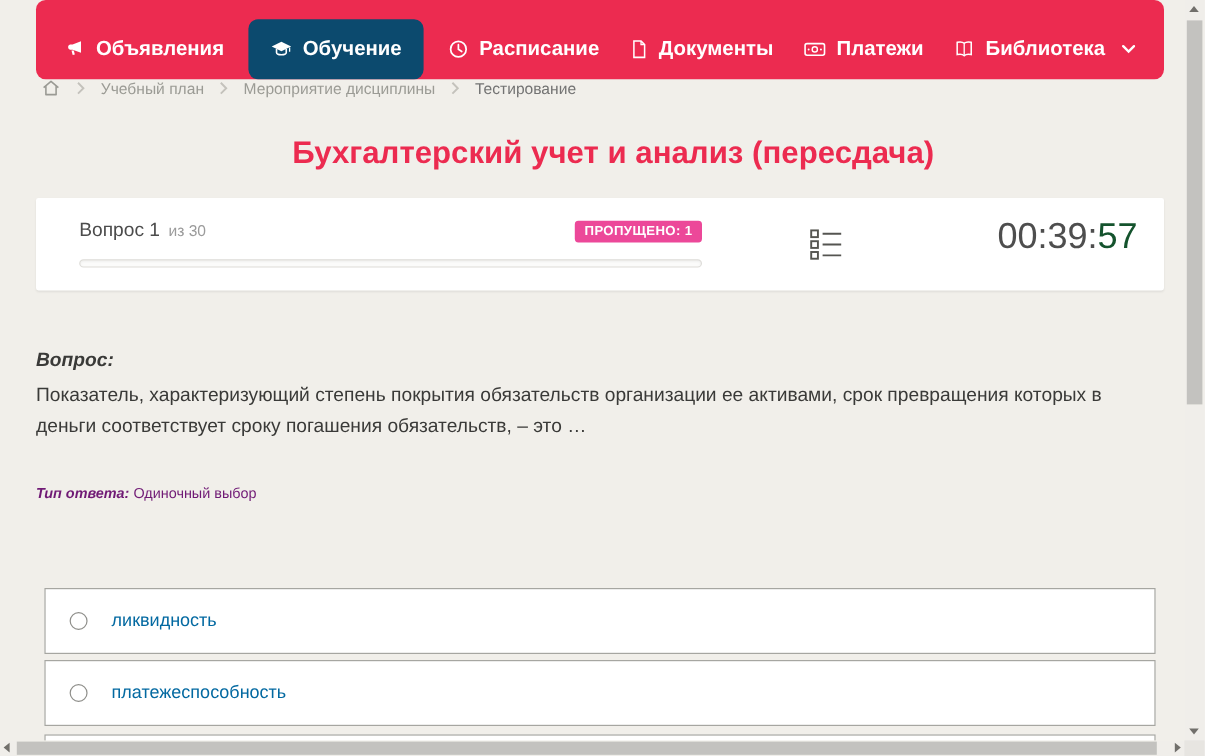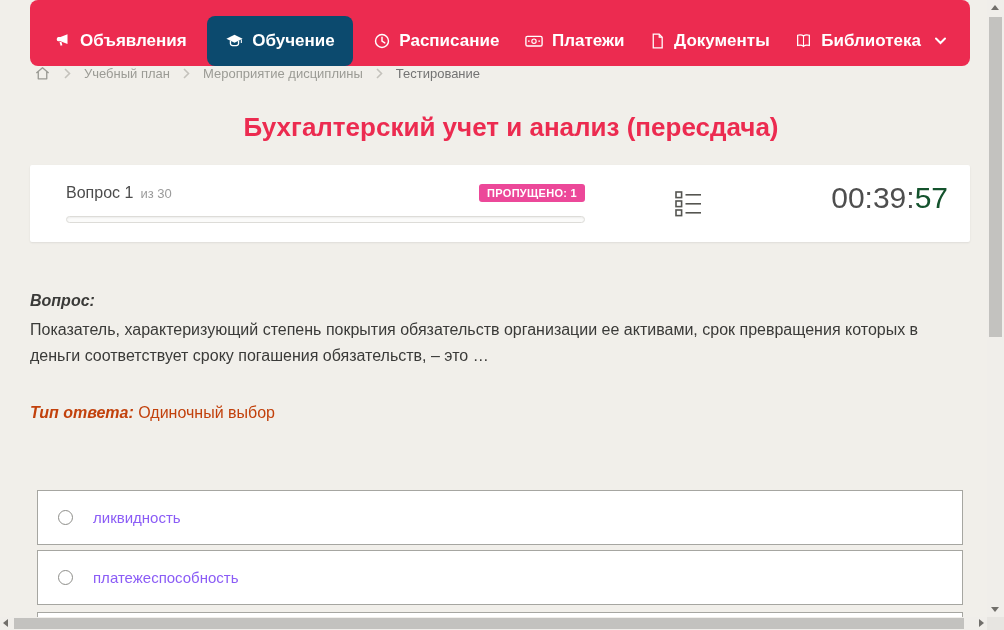--- a/index.html
+++ b/index.html
@@ -70,37 +70,37 @@
 
   
   .question-label {
     position:absolute; left:30px; top:292px;
     font-size:16px; font-weight:bold; font-style:italic; color:#3a3a38;
   }
   .question-text {
     position:absolute; left:30px; top:317px; width:912px;
     font-size:16px; line-height:26px; color:#3a3a38;
   }
-  .answer-type { position:absolute; left:30px; top:404px; font-size:16px; color:#c2410c; }
+  .answer-type { position:absolute; left:30px; top:404px; font-size:12px; color:#701a75; }
   .answer-type .type-label { font-weight:bold; font-style:italic; }
 
   
   .option {
     position:absolute; left:37px; width:926px; height:55px;
     background:#fff; border:1px solid #a6a6a1;
     display:flex; align-items:center; cursor:pointer;
   }
   .option-1 { top:490px; }
   .option-2 { top:550px; }
   .option-partial { top:612px; height:30px; }
   .radio {
     width:15px; height:15px; border:1px solid #8e8e8a; border-radius:50%;
     background:#fff; margin-left:20px; flex:none;
   }
-  .option-label { font-size:15px; color:#8b5cf6; margin-left:20px; }
+  .option-label { font-size:15px; color:#0369a1; margin-left:20px; }
 
   
   .vscroll { position:absolute; right:0; top:0; width:17px; height:617px; background:#f0eeea; }
   .vscroll .thumb { position:absolute; left:2px; top:17px; width:13px; height:320px; background:#c3c2bf; }
   .arrow { position:absolute; width:0; height:0; cursor:pointer; }
   .arrow-up    { left:4px; top:5px;    border-left:4px solid transparent; border-right:4px solid transparent; border-bottom:5px solid #716f6b; }
   .arrow-down  { left:4px; bottom:5px; border-left:4px solid transparent; border-right:4px solid transparent; border-top:5px solid #716f6b; }
   .hscroll { position:absolute; left:0; top:617px; width:987px; height:13px; background:#f0eeea; }
   .hscroll .thumb { position:absolute; top:1px; left:14px; width:950px; height:11px; background:#c3c2bf; }
   .arrow-left  { left:3px; top:2px;  border-top:4px solid transparent; border-bottom:4px solid transparent; border-right:5px solid #716f6b; }
@@ -139,37 +139,37 @@
         <svg width="18" height="18" viewBox="0 0 20 20">
             <circle cx="10" cy="10" r="7.2" fill="none" stroke="#fff" stroke-width="1.6"></circle>
             <path d="M10 5.8 V10 L13.1 12.1" fill="none" stroke="#fff" stroke-width="1.6" stroke-linecap="round"></path>
           </svg>
       </span>
       <span>Расписание</span>
     </div>
 
     <div class="nav-item">
       <span class="nav-icon">
+        <svg width="17" height="18" viewBox="0 0 20 20">
+            <path d="M5 2 H12 L15.5 5.5 V18 H5 Z" fill="none" stroke="#fff" stroke-width="1.5"></path>
+            <path d="M12 2 V5.5 H15.5" fill="none" stroke="#fff" stroke-width="1.3"></path>
+          </svg>
+      </span>
+      <span>Документы</span>
+    </div>
+
+    <div class="nav-item">
+      <span class="nav-icon">
         <svg width="20" height="18" viewBox="0 0 20 20">
             <rect x="1" y="4.8" width="18" height="10.8" rx="1.8" fill="none" stroke="#fff" stroke-width="1.5"></rect>
             <circle cx="10" cy="10.2" r="2.4" fill="none" stroke="#fff" stroke-width="1.3"></circle>
             <path d="M4.3 10.2 h.01 M15.7 10.2 h.01" stroke="#fff" stroke-width="1.8" stroke-linecap="round"></path>
           </svg>
       </span>
       <span>Платежи</span>
-    </div>
-
-    <div class="nav-item">
-      <span class="nav-icon">
-        <svg width="17" height="18" viewBox="0 0 20 20">
-            <path d="M5 2 H12 L15.5 5.5 V18 H5 Z" fill="none" stroke="#fff" stroke-width="1.5"></path>
-            <path d="M12 2 V5.5 H15.5" fill="none" stroke="#fff" stroke-width="1.3"></path>
-          </svg>
-      </span>
-      <span>Документы</span>
     </div>
 
     <div class="nav-item">
       <span class="nav-icon">
         <svg width="19" height="18" viewBox="0 0 20 20">
             <path d="M10 4.5 C8.5 3.2 6 3 3.5 3.6 V15 c2.5-.6 5-.4 6.5 1 1.5-1.4 4-1.6 6.5-1 V3.6 C14 3 11.5 3.2 10 4.5 Z" fill="none" stroke="#fff" stroke-width="1.4"></path>
             <path d="M10 4.5 V16" stroke="#fff" stroke-width="1.2"></path>
           </svg>
       </span>
       <span>Библиотека</span>

